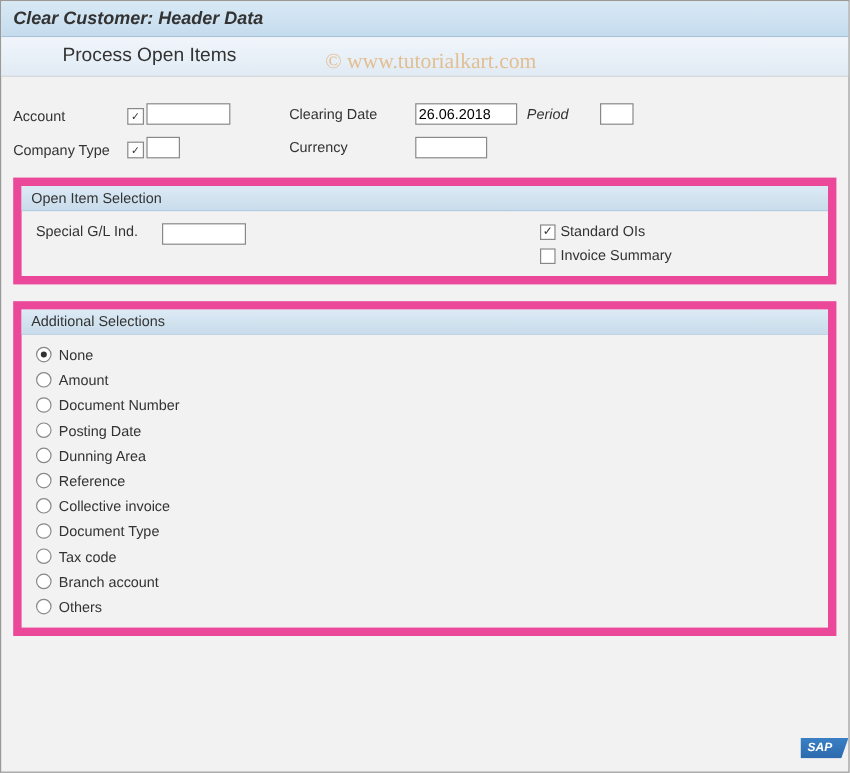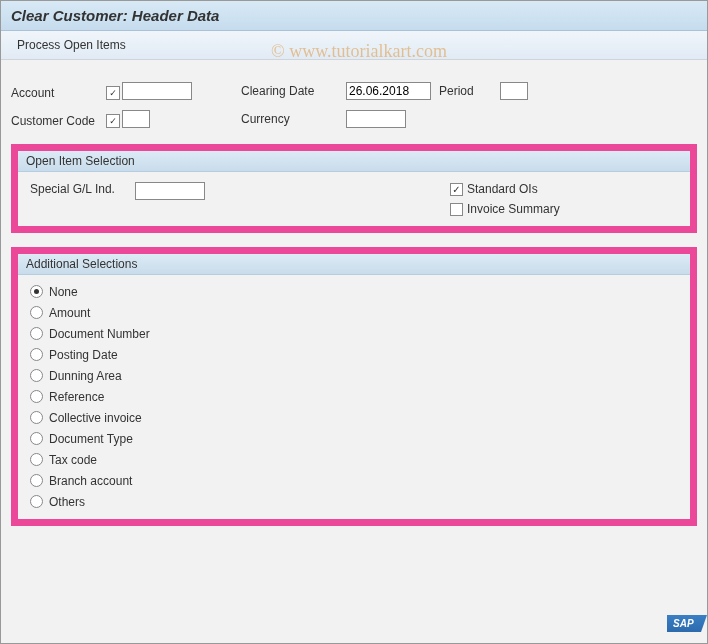--- a/index.html
+++ b/index.html
@@ -23,24 +23,25 @@
       color: #333;
       border-bottom: 1px solid #a9c1d9;
     }
     .toolbar {
       background: linear-gradient(to bottom, #f0f5fa, #e1ebf5);
       padding: 4px 10px;
       border-bottom: 1px solid #cfd4da;
     }
     .toolbar-btn {
       display: inline-block;
-      font-size: 12px;
+      font-size: 16px;
       color: #333;
       padding: 3px 6px;
       cursor: pointer;
+      margin-left: 35px;
     }
     .content {
       padding: 20px 10px 10px 10px;
     }
     .field-row {
       display: flex;
       align-items: center;
       margin-bottom: 6px;
       height: 22px;
     }
@@ -196,28 +197,28 @@
   <div class="field-row">
     <div class="col1">
       <span class="label">Account</span>
       <span class="req-box">✓</span>
       <input class="text-input w70" value="" style="">
     </div>
     <div class="col2">
       <span class="label2">Clearing Date</span>
       <input class="text-input w85" value="26.06.2018" style="">
       <span class="gap"></span>
-      <span style="margin-right:26px;">Period</span>
+      <span style="margin-right:26px;font-style:italic;">Period</span>
       <input class="text-input w28" value="" style="">
     </div>
   </div>
 
   <div class="field-row">
     <div class="col1">
-      <span class="label">Customer Code</span>
+      <span class="label">Company Type</span>
       <span class="req-box">✓</span>
       <input class="text-input w28" value="" style="">
     </div>
     <div class="col2">
       <span class="label2">Currency</span>
       <input class="text-input w60" value="" style="">
     </div>
   </div>
 
   <div class="groupbox">

